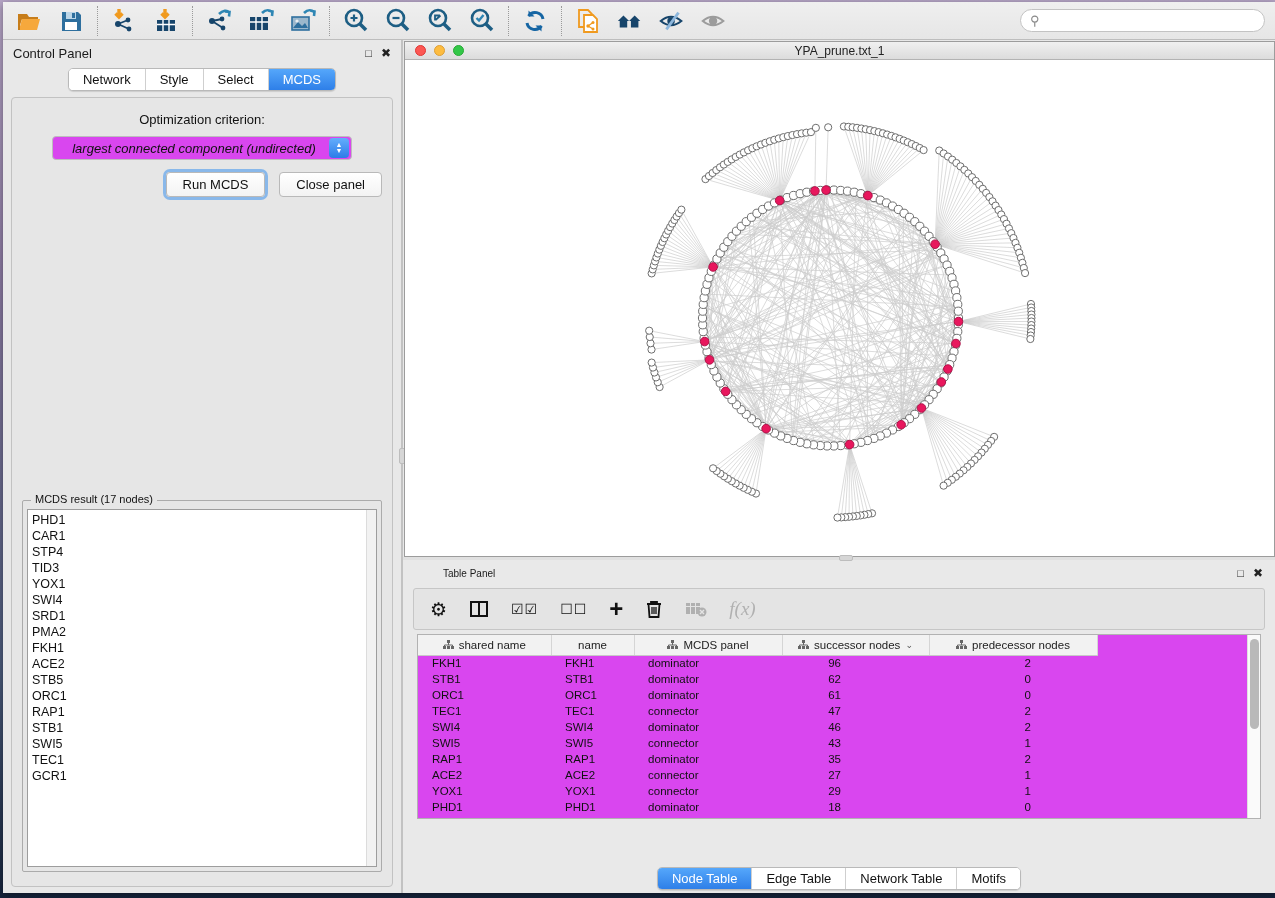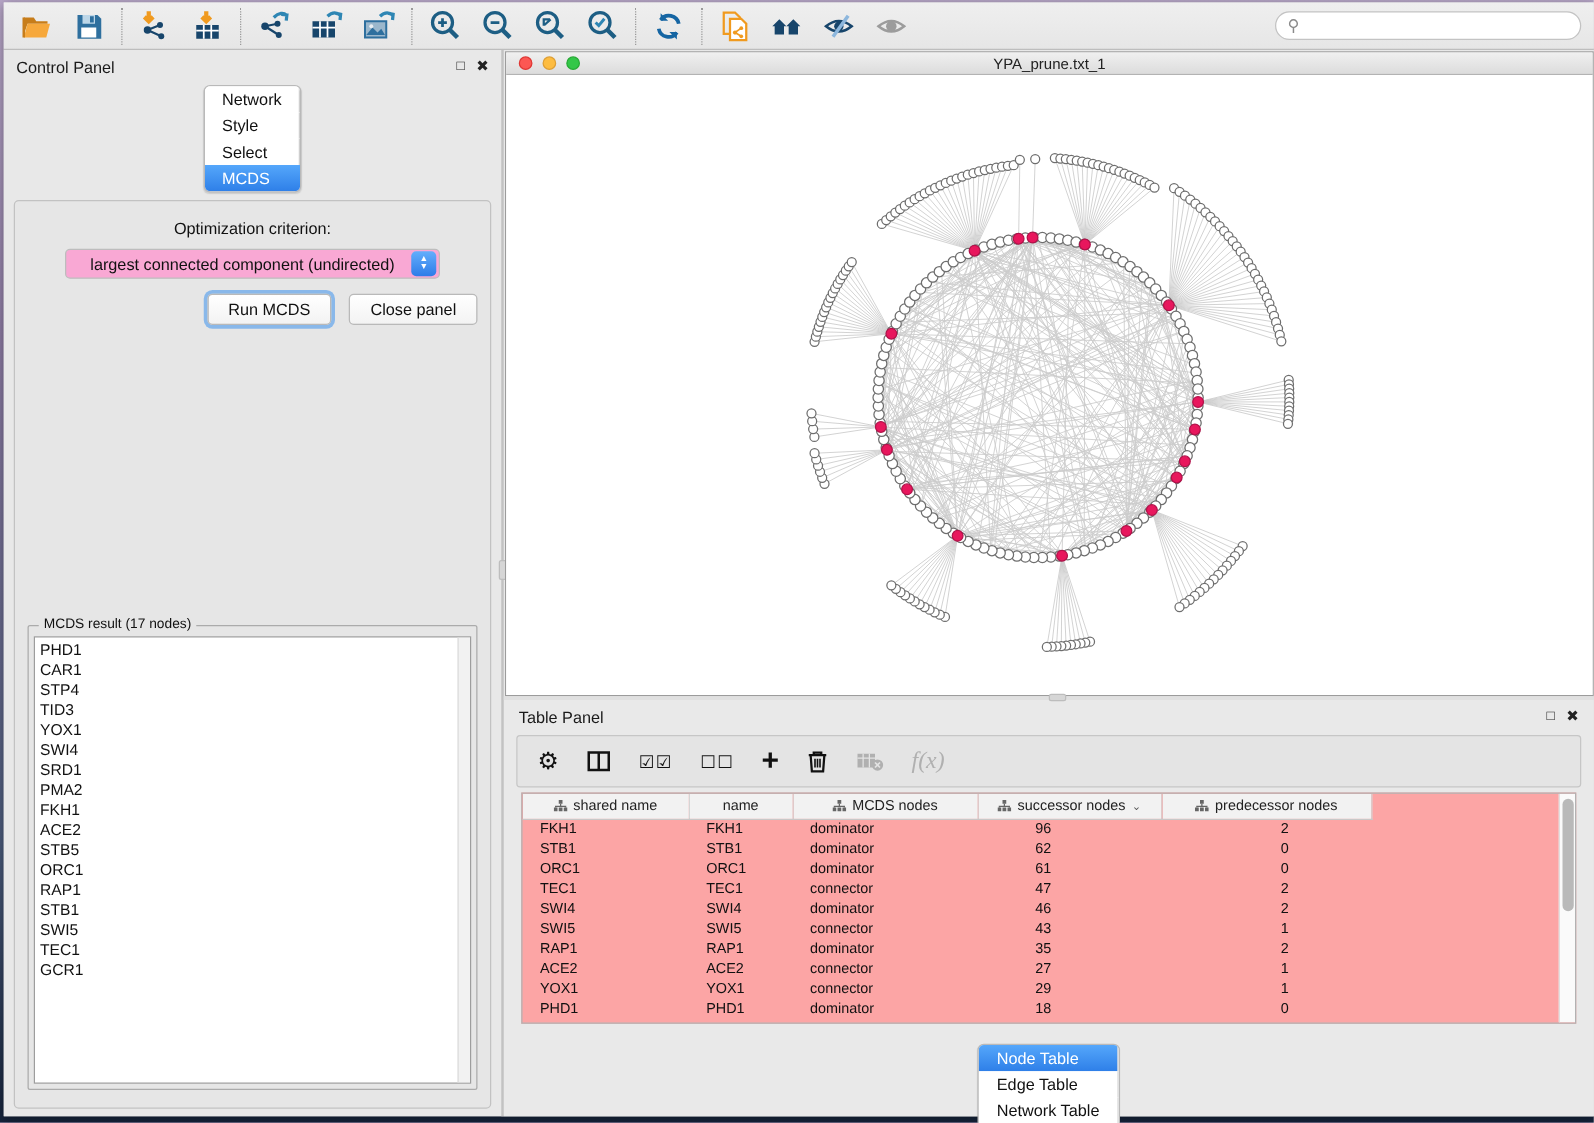--- a/index.html
+++ b/index.html
@@ -30,31 +30,31 @@
   .control-panel { width:400px; flex:0 0 auto; border-right:2px solid #c2c2c2;
     background:#e8e8e8; position:relative; display:flex; flex-direction:column; }
   .cp-titlebar { height:26px; display:flex; align-items:center; padding:0 10px; }
   .cp-title { font-size:13px; color:#1a1a1a; }
   .panel-wbtns { margin-left:auto; display:flex; gap:9px; align-items:center; }
   .wbtn { font-size:12px; color:#222; line-height:1; cursor:default; }
   .wbtn.float { font-size:11px; }
 
   .seg-tabs { display:flex; justify-content:center; margin-top:2px; }
   .seg { display:flex; border:1px solid #b9b9b9; border-radius:5px; overflow:hidden;
-    background:#fff; box-shadow:0 1px 1px rgba(0,0,0,.12);flex-direction:column; }
+    background:#fff; box-shadow:0 1px 1px rgba(0,0,0,.12); }
   .seg .tab { padding:3px 14px; font-size:13px; color:#111; background:#fff;
     border-right:1px solid #cfcfcf; cursor:default; }
   .seg .tab:last-child { border-right:none; }
   .seg .tab.active { background:linear-gradient(#55a7fb,#2e7fe8); color:#fff; }
 
   .cp-content { margin:6px 8px 6px 8px; flex:1; border:1px solid #c2c2c2; border-radius:4px;
     background:#e6e6e6; padding:14px 10px 10px 10px; display:flex; flex-direction:column; }
   .opt-label { text-align:center; font-size:13px; color:#111; margin-bottom:9px; }
-  .combo { height:24px; margin:0 30px; background:#f9a8d4; border:1px solid #bdbdbd; border-radius:4px;
-    display:flex; align-items:center; }
+  .combo { height:24px; margin:0 30px; background:#d946ef; border:1px solid #bdbdbd; border-radius:4px;
+    display:flex; align-items:center;font-style:italic; }
   .combo-text { flex:1; font-size:13px; text-align:center; color:#111; padding-left:6px;
     white-space:nowrap; overflow:hidden; }
   .combo-btn { width:20px; height:20px; margin:1px 2px 1px 0; border-radius:4px;
     background:linear-gradient(#64aefc,#2d7ce8); color:#fff; display:flex; flex-direction:column;
     align-items:center; justify-content:center; font-size:7px; line-height:6px; }
   .btn-row { display:flex; justify-content:flex-end; gap:14px; margin-top:12px; }
   .pbtn { font-size:13px; color:#111; background:linear-gradient(#ffffff,#f3f3f3);
     border:1px solid #b9b9b9; border-radius:4px; padding:4px 16px; cursor:default; }
   .pbtn.focused { box-shadow:0 0 0 3px #89b8ea; }
 
@@ -84,28 +84,28 @@
   .canvas svg { position:absolute; inset:0; }
 
   .hsplit { height:3px; background:#e0e0e0; position:relative; flex:0 0 auto; }
   .hsplit .grip, .vgrip { position:absolute; background:#d6d6d6; border:1px solid #bdbdbd; border-radius:2px; }
   .hsplit .grip { width:14px; height:6px; left:50%; top:-2px; }
   .vgrip { width:7px; height:16px; left:-3px; top:408px; }
 
   
   .table-panel { flex:1; display:flex; flex-direction:column; min-height:0; background:#e9e9e9; }
   .tp-titlebar { height:26px; display:flex; align-items:center; padding:0 12px; flex:0 0 auto; }
-  .tp-title { font-size:13px; color:#1a1a1a; }
+  .tp-title { font-size:10px; color:#1a1a1a;margin-left:28px; }
   .tp-toolbar { margin:2px 10px 4px 10px; height:42px; border:1px solid #c6c6c6; border-radius:3px;
     background:#e4e4e4; display:flex; align-items:center; gap:22px; padding:0 16px; flex:0 0 auto; }
   .tt-icon { height:24px; display:flex; align-items:center; font-size:19px; color:#111; cursor:default; }
   .tt-icon.disabled { color:#b0b0b0; }
   .fx { font-family:"Liberation Serif", serif; font-style:italic; font-size:19px; color:#b0b0b0; }
 
-  .table-wrap { margin:0 14px; flex:1; border:1px solid #b2b2b2; background:#fca5a5;
+  .table-wrap { margin:0 14px; flex:1; border:1px solid #b2b2b2; background:#d946ef;
     position:relative; overflow:hidden; display:flex; }
   table.ntable { border-collapse:collapse; table-layout:fixed; align-self:flex-start; }
   .ntable th { height:20px; background:#f2f2f2; border-right:1px solid #d5d5d5; border-bottom:1px solid #c8c8c8;
     font-weight:normal; font-size:11.5px; color:#222; white-space:nowrap; position:relative; }
   .th-inner { display:flex; align-items:center; justify-content:center; gap:5px; padding:0 4px; }
   .tree-ico { width:11px; height:10px; flex:0 0 auto; }
   .sort-chev { font-size:9px; color:#555; }
   .ntable td { height:16px; font-size:11.5px; color:#111; padding:0 14px; white-space:nowrap;
     overflow:hidden; }
   .ntable td.num { text-align:right; padding-right:88px; }
@@ -1186,21 +1186,21 @@
                   </th>
                 <th>
                     <span class="th-inner">
                   <svg class="tree-ico" viewBox="0 0 11 10">
                         <rect x="4" y="0" width="3" height="3" fill="#666"></rect>
                         <rect x="0" y="6" width="3" height="3" fill="#666"></rect>
                         <rect x="4" y="6" width="3" height="3" fill="#666"></rect>
                         <rect x="8" y="6" width="3" height="3" fill="#666"></rect>
                         <path d="M5.5 3v2M1.5 6V5h8v1" stroke="#666" fill="none"></path>
                       </svg>
-                  <span>MCDS nodes</span>
+                  <span>MCDS panel</span>
                     </span>
                   </th>
                 <th>
                     <span class="th-inner">
                   <svg class="tree-ico" viewBox="0 0 11 10">
                         <rect x="4" y="0" width="3" height="3" fill="#666"></rect>
                         <rect x="0" y="6" width="3" height="3" fill="#666"></rect>
                         <rect x="4" y="6" width="3" height="3" fill="#666"></rect>
                         <rect x="8" y="6" width="3" height="3" fill="#666"></rect>
                         <path d="M5.5 3v2M1.5 6V5h8v1" stroke="#666" fill="none"></path>

